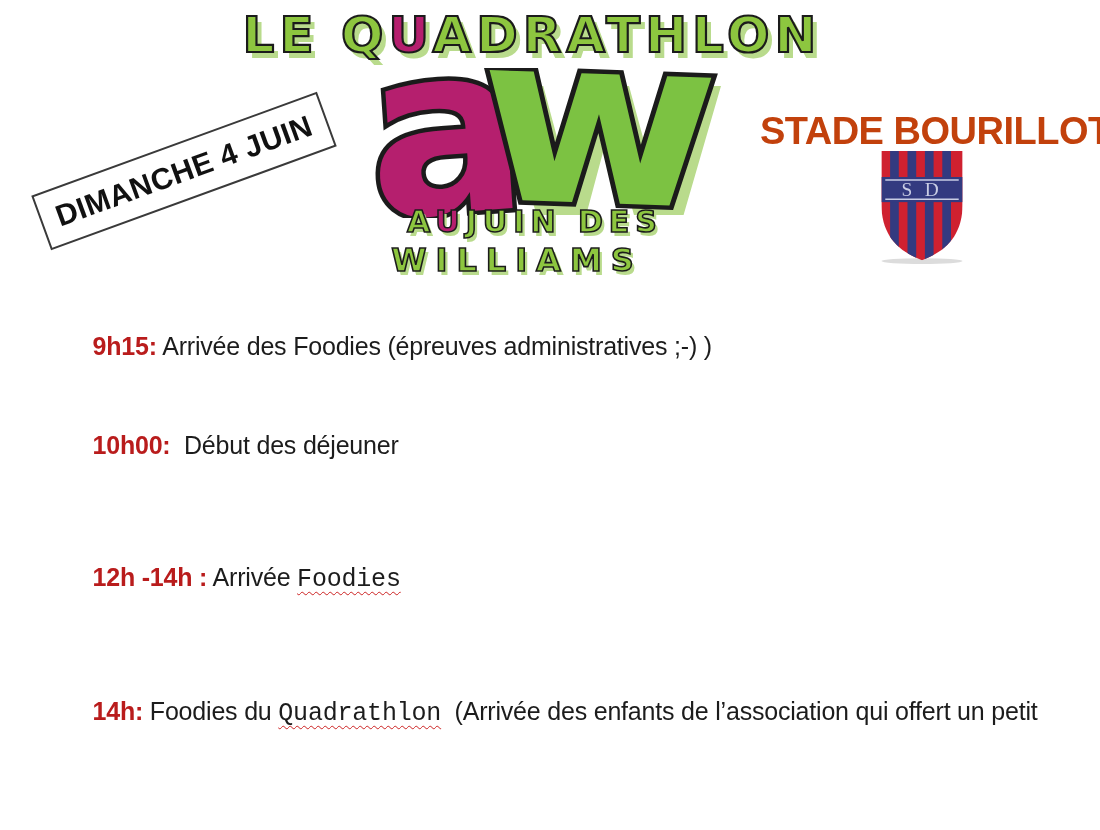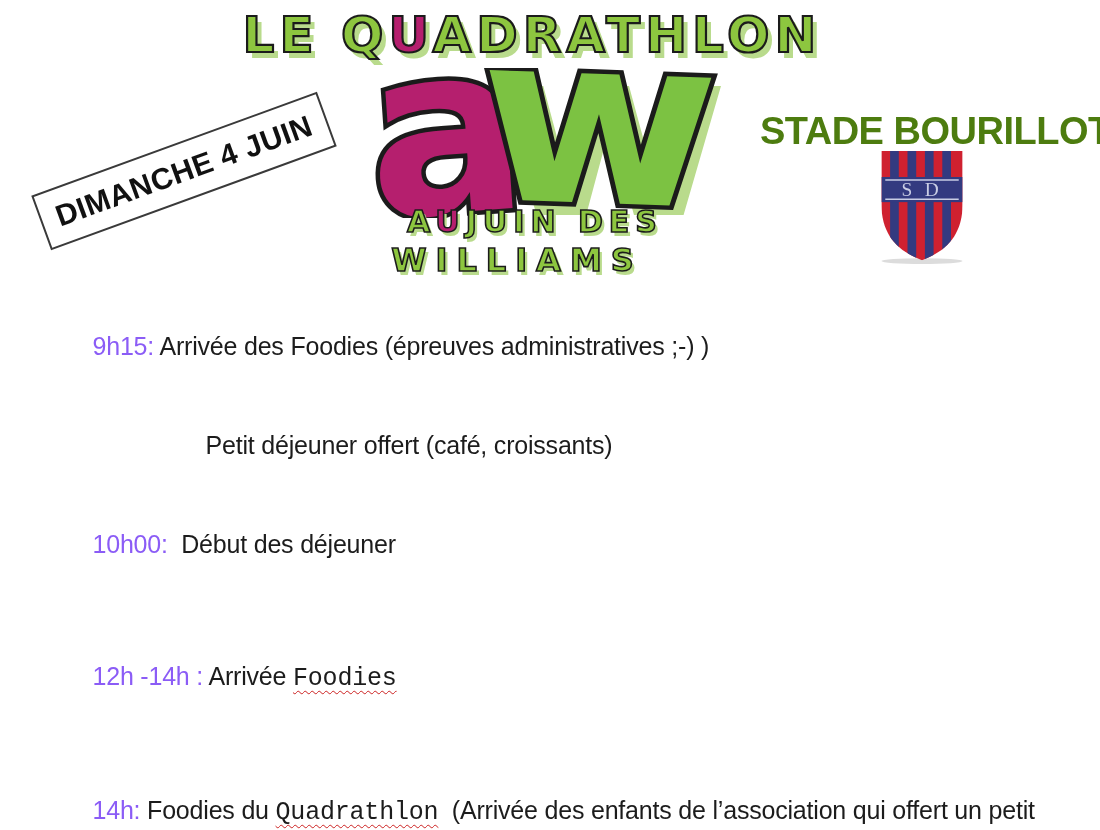--- a/index.html
+++ b/index.html
@@ -40,31 +40,31 @@
     -webkit-text-stroke:1.6px #1b1b1b;
     text-shadow:3px 4px 0 #b9db8c;
     white-space:nowrap;
   }
   .sub1{top:204px;font-size:30px;letter-spacing:6px;transform:translateX(-15px);}
   .sub2{top:241px;font-size:32px;letter-spacing:9px;transform:translateX(-33px);}
 
   
   .venue{
     position:absolute;left:760px;top:110px;width:340px;
-    font-weight:bold;font-size:38px;color:#4d7c0f;letter-spacing:-.5px;white-space:nowrap;
+    font-weight:bold;font-size:38px;color:#c2410c;letter-spacing:-.5px;white-space:nowrap;
   }
   .shield{position:absolute;left:878px;top:148px;width:88px;height:116px;}
 
   
   .schedule{
     position:absolute;left:0;top:297px;width:1100px;box-sizing:border-box;
     padding-left:52px;font-size:25px;color:#1c1c1c;letter-spacing:-.2px;
   }
   .row{line-height:33px;white-space:pre-wrap;}
-  .row .time{color:#8b5cf6;font-weight:normal;}
+  .row .time{color:#b91c1c;font-weight:bold;}
   .gap{height:33px;}
   .cont-indent{padding-left:113px;}
   .wavy{
     text-decoration-line:underline;
     text-decoration-style:wavy;
     text-decoration-color:#cc2222;
     text-decoration-thickness:1px;
     text-underline-offset:5px;
     font-family:Liberation Mono, monospace;
   }
@@ -118,23 +118,20 @@
       <text x="45" y="50" text-anchor="middle" font-size="20" fill="#c9cde4" font-family="Liberation Serif, serif" letter-spacing="4">S D</text>
     </g>
   </svg>
 
   <div class="schedule">
 
     <div class="row">
       <span class="time">9h15:</span><span class="txt"> Arrivée des Foodies (épreuves administratives ;-) )</span>
     </div>
 
-    <div class="row cont-indent">
-      <span class="txt">Petit déjeuner offert (café, croissants)</span>
-    </div>
 
     <div class="row">
       <span class="time">10h00:</span><span class="txt">  Début des déjeuner</span>
     </div>
 
     <div class="gap"></div>
 
     <div class="row">
       <span class="time">12h -14h :</span><span class="txt"> Arrivée </span><span class="txt wavy">Foodies</span>
     </div>

